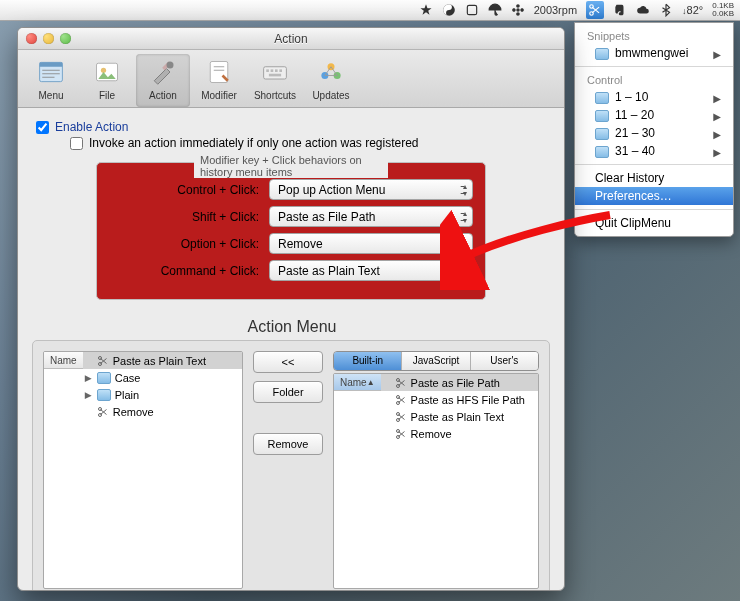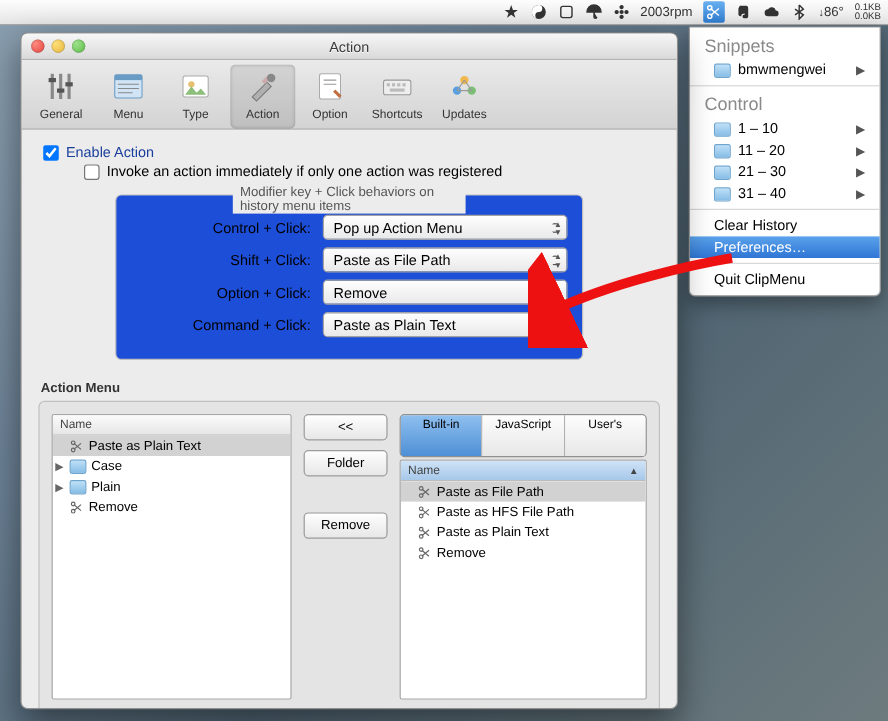--- a/index.html
+++ b/index.html
@@ -22,21 +22,21 @@
   .menubar .ico svg { width:14px; height:14px; display:block; }
   .menubar .txt { font-size:11px; }
   .menubar .stack { display:flex; flex-direction:column; line-height:8px; font-size:8px; text-align:right;}
   
   .dropdown {
     position:absolute; top:22px; right:6px; width:160px;
     background:#fff; border:1px solid #9c9c9c; border-radius:0 0 5px 5px;
     box-shadow:0 6px 16px rgba(0,0,0,.35);
     padding:4px 0;
   }
-  .dd-section-label { color:#8a8a8a; font-size:15px; padding:3px 12px 2px; }
+  .dd-section-label { color:#8a8a8a; font-size:11px; padding:3px 12px 2px; }
   .dd-item {
     display:flex; align-items:flex-end; padding:2px 12px 2px 20px; height:18px;
     position:relative; cursor:default;
   }
   .dd-item .arrow { margin-left:auto; font-size:10px; color:#555; }
   .dd-item .foldericon { width:14px;height:12px;margin-right:6px;
     background:linear-gradient(#bfe0f7,#86bde6); border:1px solid #6da5cf; border-radius:2px;}
   .dd-sep { height:1px; background:#d7d7d7; margin:4px 0; }
   .dd-item.highlight { background:linear-gradient(#5aa2ea,#2f76d6); color:#fff; }
   
@@ -65,48 +65,48 @@
   .tb-btn { width:54px; text-align:center; font-size:10px; color:#333; border-radius:4px; padding-top:2px;}
   .tb-btn.selected { background:rgba(0,0,0,.09); box-shadow:inset 0 0 3px rgba(0,0,0,.25);}
   .tb-btn .tb-icon { width:32px;height:32px;margin:0 auto 2px; display:flex;align-items:center;justify-content:center;}
   .tb-btn .tb-icon svg{width:28px;height:28px;}
   .content { padding:10px 14px 0; }
   .chk-row { display:flex; align-items:center; gap:6px; margin:2px 0 2px 4px; font-size:12px;}
   .chk-row.indent { margin-left:38px; }
   input[type=checkbox]{ width:13px;height:13px; }
   .groupbox {
     border:1px solid #bfbfbf; border-radius:5px; margin:12px auto 0; width:390px;
-    background:#1d4ed8; padding:10px 12px 12px; position:relative;
+    background:#b91c1c; padding:10px 12px 12px; position:relative;
   }
   .groupbox .legend { position:absolute; top:-9px; left:50%; transform:translateX(-50%);
     background:#ececec; padding:0 6px; font-size:11px; color:#555;}
   .form-row { display:flex; align-items:center; margin:6px 0; }
   .form-row label { width:150px; text-align:right; margin-right:10px; font-size:12px;}
   .popup {
     flex:1; height:21px; background:linear-gradient(#fefefe,#e9e9e9);
     border:1px solid #a3a3a3; border-radius:4px; font-size:12px;
     display:flex; align-items:center; padding:0 20px 0 8px; position:relative;
   }
   .popup::after{
     content:""; position:absolute; right:6px; top:4px; width:7px; height:12px;
     background:
       linear-gradient(#555,#555) center 2px/7px 1px no-repeat,
       linear-gradient(#555,#555) center 9px/7px 1px no-repeat;
     clip-path: polygon(50% 0,100% 40%,0 40%,50% 0,0 60%,100% 60%,50% 100%,0 60%);
   }
   .popup .updn { position:absolute; right:5px; top:3px; font-size:8px; line-height:7px; color:#555; text-align:center;}
   
-  .panel-label { font-size:11px; margin:18px 0 4px 2px; font-weight:bold; color:#333;}
+  .panel-label { font-size:16px; margin:18px 0 4px 2px; font-weight:normal; color:#333;text-align:center;}
   .panel {
     border:1px solid #c0c0c0; border-radius:5px; background:#e4e4e4;
     padding:10px; display:flex; gap:10px; height:260px;
   }
   .listbox {
     background:#fff; border:1px solid #a8a8a8; border-radius:2px; overflow:hidden;
-    display:flex; flex-direction:column;
+    display:flex; flex-direction:row;
   }
   .listbox.left { width:200px; }
   .listbox.right { flex:1; }
   .list-header {
     height:17px; background:linear-gradient(#fbfbfb,#e6e6e6);
     border-bottom:1px solid #bcbcbc; font-size:10px; color:#444;
     padding:2px 6px; display:flex; align-items:center;
   }
   .list-header.sorted { background:linear-gradient(#cfe3f6,#a7c8ea); }
   .list-header .sort { margin-left:auto; font-size:8px; }
@@ -114,21 +114,21 @@
   .li-row { display:flex; align-items:center; height:17px; padding:0 4px 0 14px; font-size:11px; gap:4px;}
   .li-row.sel { background:#d2d2d2; }
   .li-row .disclosure { width:8px; font-size:9px; color:#666; margin-left:-12px;}
   .fold-icon{width:14px;height:12px;background:linear-gradient(#bfe0f7,#86bde6);border:1px solid #6da5cf;border-radius:2px;}
   .midcol { display:flex; flex-direction:column; gap:8px; width:70px; align-items:stretch;}
   .aqua-btn {
     height:22px; background:linear-gradient(#fefefe,#e7e7e7);
     border:1px solid #9c9c9c; border-radius:4px; font-size:11px; text-align:center;
     line-height:20px; box-shadow:0 1px 0 #fff inset;
   }
-  .segmented { display:flex; height:36px; border:1px solid #8f8f8f; border-radius:4px; overflow:hidden; margin-bottom:2px;}
+  .segmented { display:flex; height:20px; border:1px solid #8f8f8f; border-radius:4px; overflow:hidden; margin-bottom:2px;}
   .seg { flex:1; font-size:10px; line-height:18px; text-align:center;
     background:linear-gradient(#fdfdfd,#e7e7e7); border-right:1px solid #b0b0b0;}
   .seg:last-child{border-right:none;}
   .seg.active { background:linear-gradient(#8fc0ef,#4e8fd6); color:#000;}
   .right-wrap{ display:flex; flex-direction:column; flex:1; }
   
   .scissors svg{width:12px;height:12px;display:block;}
   
   .arrow-annot { position:absolute; top:210px; left:440px; width:180px; height:80px; pointer-events:none;}
 </style>
@@ -179,21 +179,21 @@
   <span class="ico">
       <svg viewBox="0 0 24 24">
         <path fill="#333" d="M7 18a5 5 0 010-10 6 6 0 0111 2 4 4 0 010 8H7z"></path>
       </svg>
     </span>
   <span class="ico">
       <svg viewBox="0 0 24 24">
         <path fill="none" stroke="#333" stroke-width="2" d="M12 2v20l6-6-12-8m0 8l12-8-6-6"></path>
       </svg>
     </span>
-  <span class="txt"><span style="font-size:9px;">↓</span><span>86°</span></span>
+  <span class="txt"><span style="font-size:9px;">↓</span><span>82°</span></span>
   <span class="stack">
     <span>0.1KB</span>
     <span>0.0KB</span>
   </span>
 </div>
 
 <div class="dropdown">
   <div class="dd-section-label">Snippets</div>
   <div class="dd-item">
     <span class="foldericon"></span>
@@ -241,59 +241,49 @@
       <span class="tl-close"></span>
       <span class="tl-min"></span>
       <span class="tl-max"></span>
     </div>
     <div class="title">Action</div>
   </div>
 
   <div class="toolbar">
     <div class="tb-btn"><div class="tb-icon">
           <svg viewBox="0 0 32 32">
-            <rect x="6" y="4" width="3" height="24" fill="#888"></rect>
-            <rect x="14" y="4" width="3" height="24" fill="#888"></rect>
-            <rect x="22" y="4" width="3" height="24" fill="#888"></rect>
-            <rect x="4" y="8" width="7" height="4" fill="#555"></rect>
-            <rect x="12" y="18" width="7" height="4" fill="#555"></rect>
-            <rect x="20" y="12" width="7" height="4" fill="#555"></rect>
-          </svg>
-        </div><span>General</span></div>
-    <div class="tb-btn"><div class="tb-icon">
-          <svg viewBox="0 0 32 32">
             <rect x="3" y="5" width="26" height="22" rx="2" fill="#d0e4f5" stroke="#6a9bc4"></rect>
             <rect x="3" y="5" width="26" height="5" fill="#6a9bc4"></rect>
             <line x1="6" y1="14" x2="26" y2="14" stroke="#888"></line>
             <line x1="6" y1="18" x2="26" y2="18" stroke="#888"></line>
             <line x1="6" y1="22" x2="20" y2="22" stroke="#888"></line>
           </svg>
         </div><span>Menu</span></div>
     <div class="tb-btn"><div class="tb-icon">
           <svg viewBox="0 0 32 32">
             <rect x="4" y="6" width="24" height="20" rx="2" fill="#fff" stroke="#aaa"></rect>
             <circle cx="12" cy="14" r="3" fill="#e6c070"></circle>
             <path d="M6 24l6-8 5 6 4-4 5 6H6z" fill="#8bbf7a"></path>
           </svg>
-        </div><span>Type</span></div>
+        </div><span>File</span></div>
     <div class="tb-btn selected"><div class="tb-icon">
           <svg viewBox="0 0 32 32">
             <path d="M6 26L20 12l4 4L10 30z" fill="#b0b0b0" stroke="#777"></path>
             <rect x="18" y="4" width="4" height="10" transform="rotate(45 20 9)" fill="#caa"></rect>
             <circle cx="24" cy="8" r="4" fill="#888"></circle>
           </svg>
         </div><span>Action</span></div>
     <div class="tb-btn"><div class="tb-icon">
           <svg viewBox="0 0 32 32">
             <rect x="6" y="4" width="20" height="24" rx="2" fill="#fff" stroke="#aaa"></rect>
             <line x1="10" y1="10" x2="22" y2="10" stroke="#999"></line>
             <line x1="10" y1="14" x2="22" y2="14" stroke="#999"></line>
             <path d="M20 20l6 6" stroke="#c07040" stroke-width="3"></path>
           </svg>
-        </div><span>Option</span></div>
+        </div><span>Modifier</span></div>
     <div class="tb-btn"><div class="tb-icon">
           <svg viewBox="0 0 32 32">
             <rect x="3" y="10" width="26" height="14" rx="2" fill="#eee" stroke="#999"></rect>
             <rect x="6" y="13" width="3" height="3" fill="#bbb"></rect>
             <rect x="11" y="13" width="3" height="3" fill="#bbb"></rect>
             <rect x="16" y="13" width="3" height="3" fill="#bbb"></rect>
             <rect x="21" y="13" width="3" height="3" fill="#bbb"></rect>
             <rect x="9" y="18" width="14" height="3" fill="#bbb"></rect>
           </svg>
         </div><span>Shortcuts</span></div>

